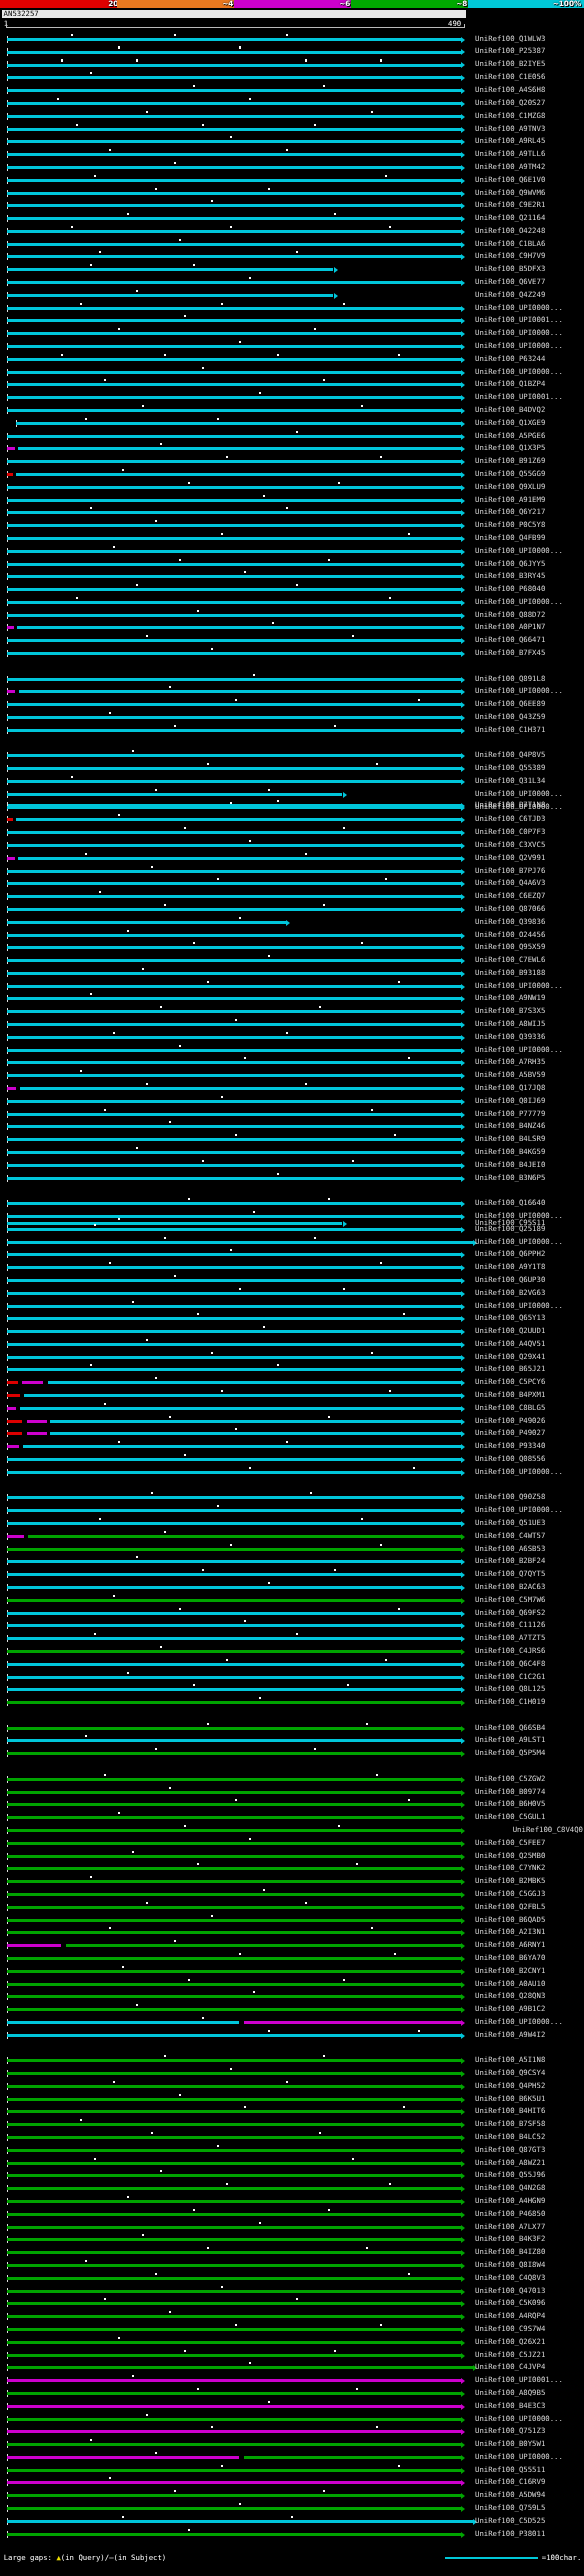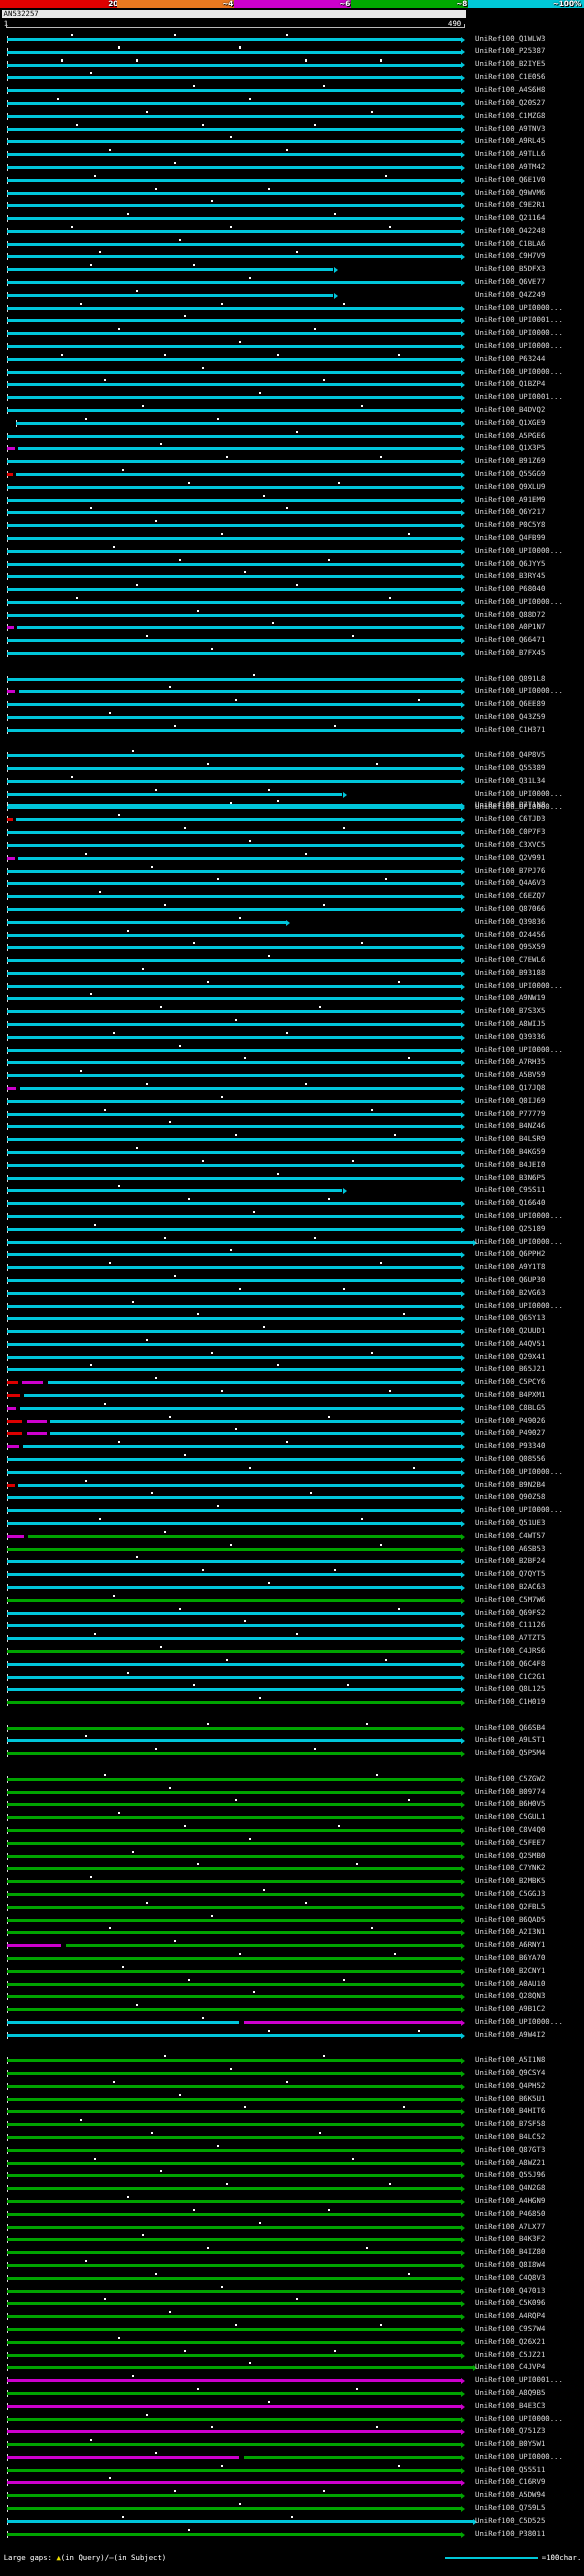--- a/index.html
+++ b/index.html
@@ -746,21 +746,21 @@
         <div class="gap-dot" style="left: 352px;"></div>
         <span class="hit-label">UniRef100_B4JEI0</span>
       </div>
       <div class="hit-row" style="top: 1139px;">
         <div class="start-tick" style="left: 7.3px;"></div>
         <div class="seg" style="left: 7.3px; width: 454px; background: rgb(0, 198, 218);"></div>
         <div class="seg-arrow" style="left: 461px; border-left: 4.6px solid rgb(0, 198, 218);"></div>
         <div class="gap-dot" style="left: 277px;"></div>
         <span class="hit-label">UniRef100_B3N6P5</span>
       </div>
-      <div class="hit-row" style="top: 1151px;">
+      <div class="hit-row" style="top: 1184px;">
         <div class="start-tick" style="left: 7.3px;"></div>
         <div class="seg" style="left: 7.3px; width: 335px; background: rgb(0, 198, 218);"></div>
         <div class="seg-arrow" style="left: 343px; border-left: 4.6px solid rgb(0, 198, 218);"></div>
         <div class="gap-dot" style="left: 118px;"></div>
         <span class="hit-label">UniRef100_C95S11</span>
       </div>
       <div class="hit-row" style="top: 1164px;">
         <div class="start-tick" style="left: 7.3px;"></div>
         <div class="seg" style="left: 7.3px; width: 454px; background: rgb(0, 198, 218);"></div>
         <div class="seg-arrow" style="left: 461px; border-left: 4.6px solid rgb(0, 198, 218);"></div>
@@ -927,28 +927,20 @@
         <span class="hit-label">UniRef100_Q08556</span>
       </div>
       <div class="hit-row" style="top: 1433px;">
         <div class="start-tick" style="left: 7.3px;"></div>
         <div class="seg" style="left: 7.3px; width: 454px; background: rgb(0, 198, 218);"></div>
         <div class="seg-arrow" style="left: 461px; border-left: 4.6px solid rgb(0, 198, 218);"></div>
         <div class="gap-dot" style="left: 249px;"></div>
         <div class="gap-dot" style="left: 413px;"></div>
         <span class="hit-label">UniRef100_UPI0000...</span>
       </div>
-      <div class="hit-row" style="top: 1446px;">
-        <div class="start-tick" style="left: 7.3px;"></div>
-        <div class="seg" style="left: 7.3px; width: 7.3px; background: rgb(221, 0, 0);"></div>
-        <div class="seg" style="left: 18.3px; width: 443px; background: rgb(0, 198, 218);"></div>
-        <div class="seg-arrow" style="left: 461px; border-left: 4.6px solid rgb(0, 198, 218);"></div>
-        <div class="gap-dot" style="left: 85px;"></div>
-        <span class="hit-label">UniRef100_B9N2B4</span>
-      </div>
       <div class="hit-row" style="top: 1458px;">
         <div class="start-tick" style="left: 7.3px;"></div>
         <div class="seg" style="left: 7.3px; width: 454px; background: rgb(0, 198, 218);"></div>
         <div class="seg-arrow" style="left: 461px; border-left: 4.6px solid rgb(0, 198, 218);"></div>
         <div class="gap-dot" style="left: 151px;"></div>
         <div class="gap-dot" style="left: 310px;"></div>
         <span class="hit-label">UniRef100_Q90Z58</span>
       </div>
       <div class="hit-row" style="top: 1471px;">
         <div class="start-tick" style="left: 7.3px;"></div>
@@ -1116,21 +1108,21 @@
         <div class="gap-dot" style="left: 408px;"></div>
         <span class="hit-label">UniRef100_B6H0V5</span>
       </div>
       <div class="hit-row" style="top: 1778px;">
         <div class="start-tick" style="left: 7.3px;"></div>
         <div class="seg" style="left: 7.3px; width: 454px; background: rgb(0, 164, 0);"></div>
         <div class="seg-arrow" style="left: 461px; border-left: 4.6px solid rgb(0, 164, 0);"></div>
         <div class="gap-dot" style="left: 118px;"></div>
         <span class="hit-label">UniRef100_C5GUL1</span>
       </div>
-      <div class="hit-row" style="top: 1791px;">
+      <div class="hit-row" style="top: 1791px; text-align: right;">
         <div class="start-tick" style="left: 7.3px;"></div>
         <div class="seg" style="left: 7.3px; width: 454px; background: rgb(0, 164, 0);"></div>
         <div class="seg-arrow" style="left: 461px; border-left: 4.6px solid rgb(0, 164, 0);"></div>
         <div class="gap-dot" style="left: 184px;"></div>
         <div class="gap-dot" style="left: 338px;"></div>
         <span class="hit-label">UniRef100_C8V4Q0</span>
       </div>
       <div class="hit-row" style="top: 1804px;">
         <div class="start-tick" style="left: 7.3px;"></div>
         <div class="seg" style="left: 7.3px; width: 454px; background: rgb(0, 164, 0);"></div>

